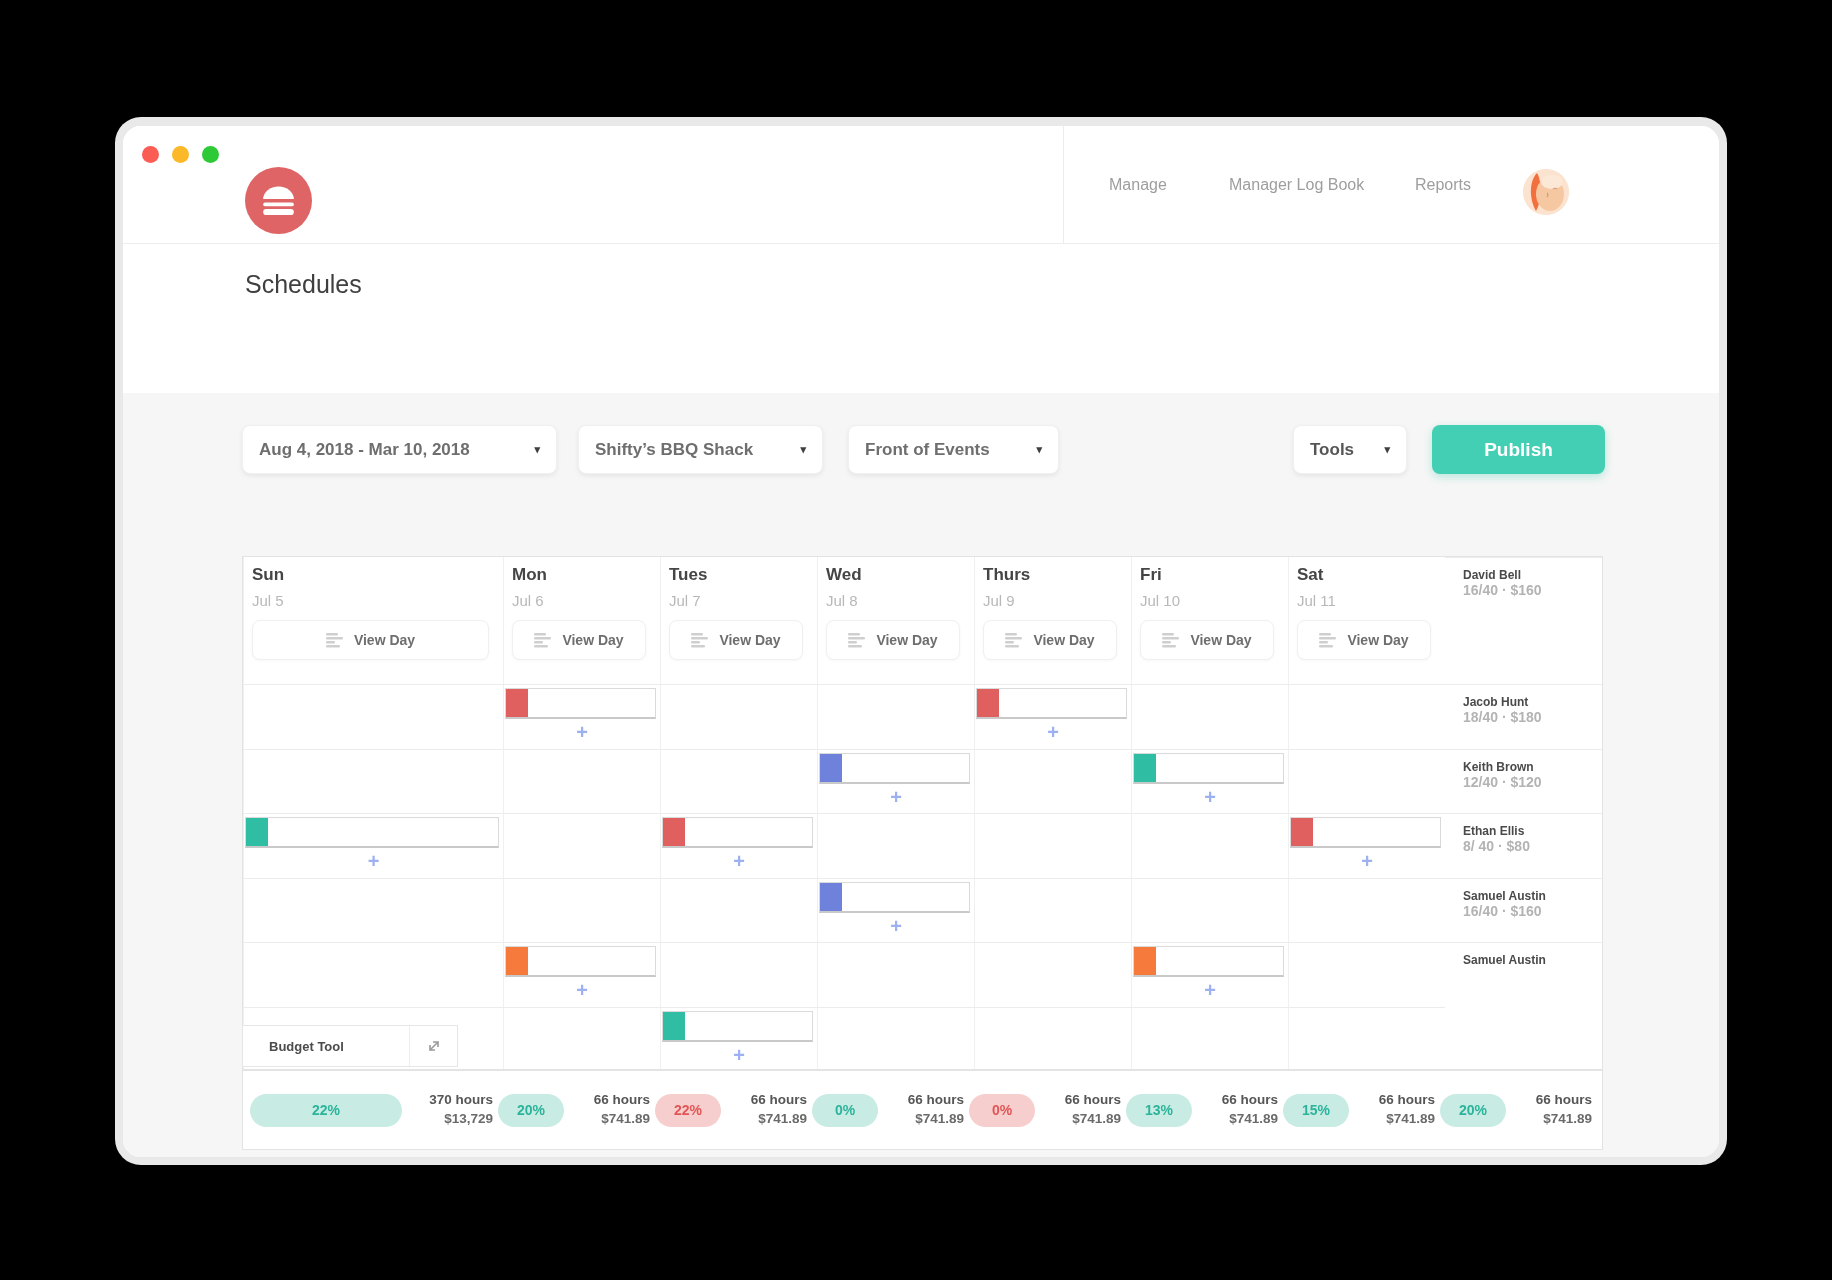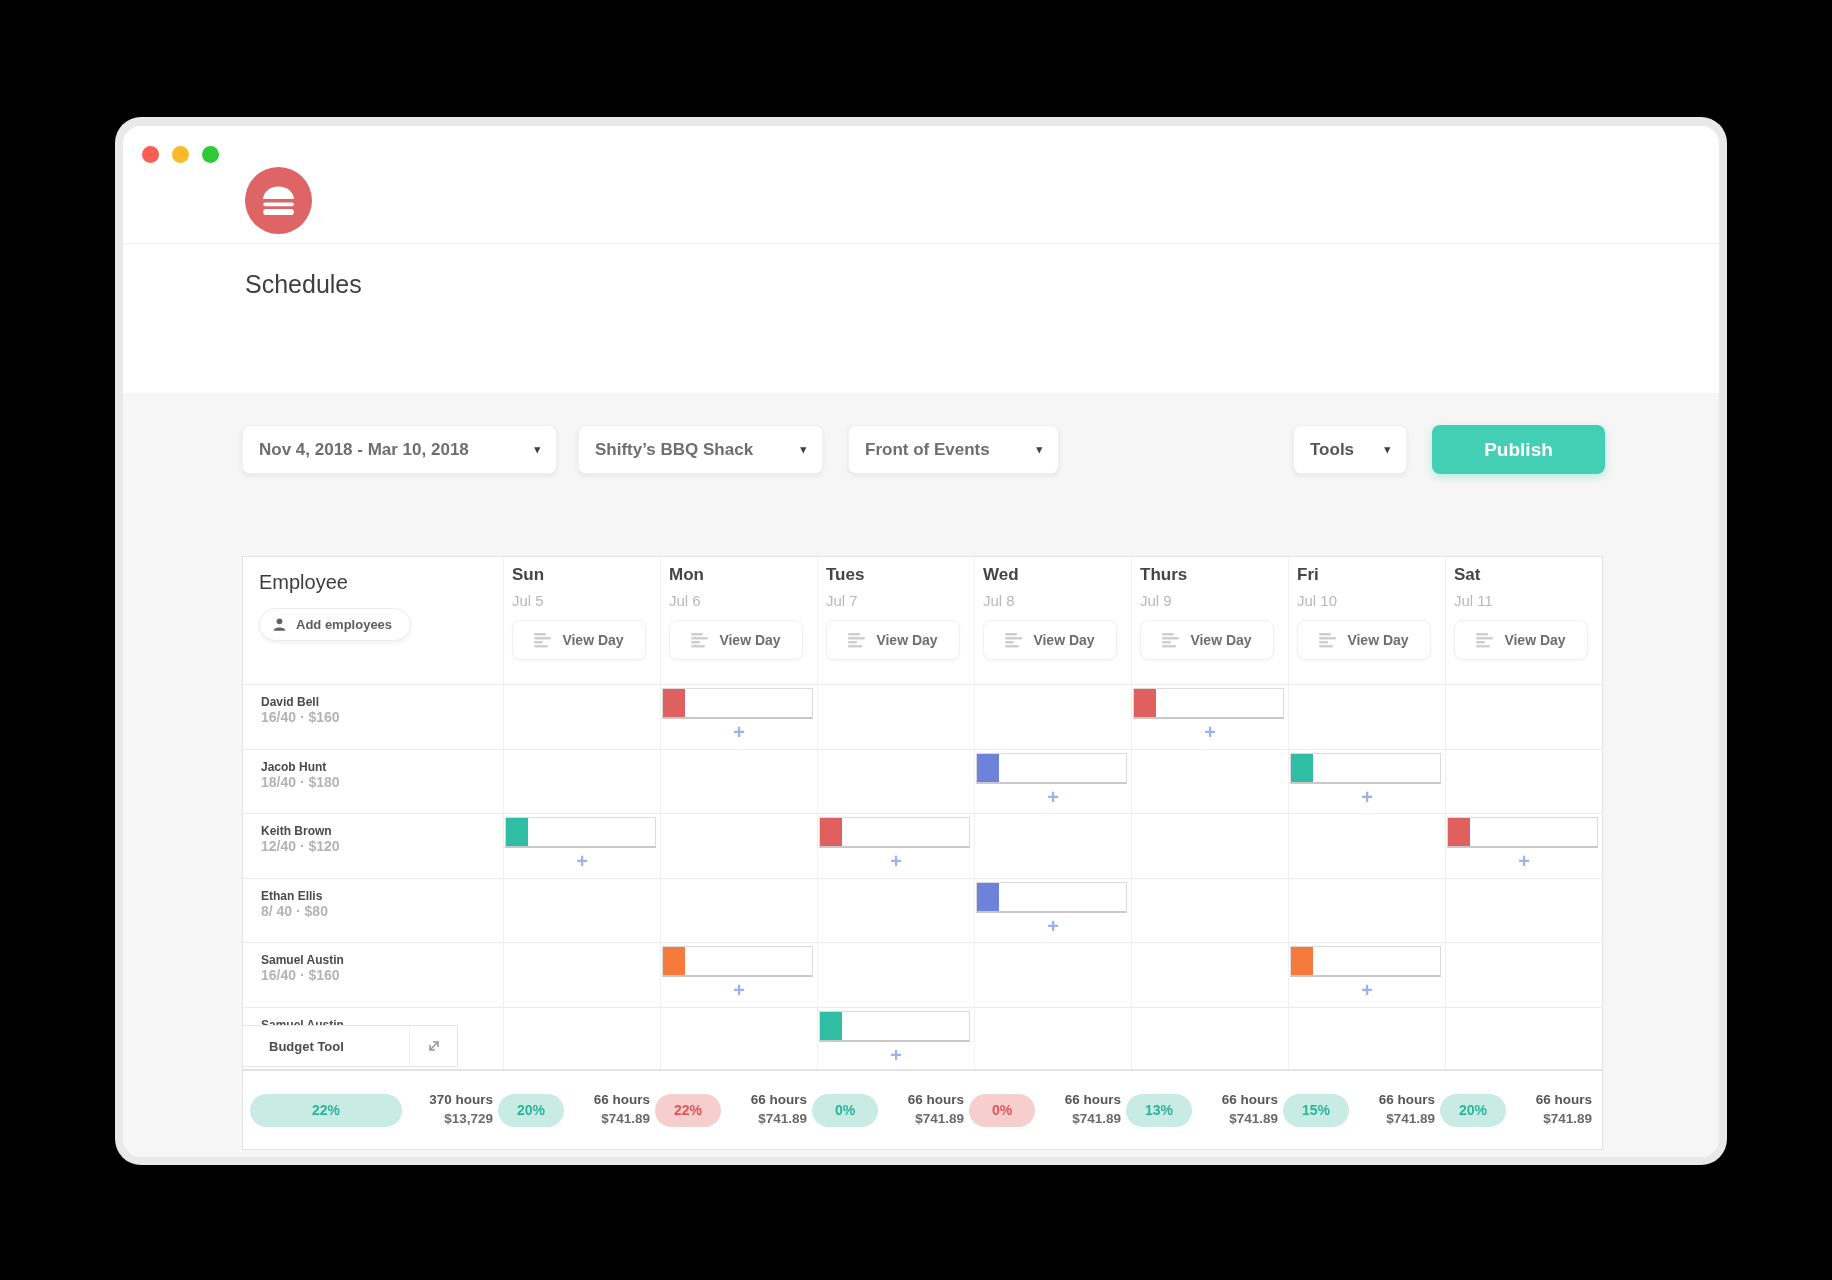--- a/index.html
+++ b/index.html
@@ -114,60 +114,65 @@
           <span class="light" style="background: rgb(251, 93, 85);"></span>
           <span class="light" style="background: rgb(251, 184, 41);"></span>
           <span class="light" style="background: rgb(46, 201, 55);"></span>
         </div>
         <svg class="logo" viewBox="0 0 48 48">
           <circle cx="24" cy="24" r="24" fill="#de6465"></circle>
           <path d="M13 23 a11 9 0 0 1 22 0 z" fill="#fff"></path>
           <rect x="13" y="25.5" width="22" height="2.6" rx="1.3" fill="#fff"></rect>
           <rect x="13" y="30" width="22" height="4.4" rx="2.2" fill="#fff"></rect>
         </svg>
+        <div class="topnav">
+          <span class="navitem nav-manage">Manage</span>
+          <span class="navitem nav-logbook">Manager Log Book</span>
+          <span class="navitem nav-reports">Reports</span>
+          <div class="avatar">
+            <svg viewBox="0 0 46 46" width="46" height="46">
+              <circle cx="23" cy="23" r="23" fill="#fbe3cf"></circle>
+              <path d="M14 4 C6 12 6 30 13 42 C19 32 19 12 14 4 Z" fill="#f2703e"></path>
+              <ellipse cx="27" cy="25" rx="14" ry="17" fill="#f6c8a2"></ellipse>
+              <ellipse cx="29" cy="13" rx="11" ry="7" fill="#fbe8d6"></ellipse>
+              <path d="M24 24 q2 2 0 4" stroke="#d99b74" stroke-width="1.2" fill="none"></path>
+              <path d="M30 20 q2 -1.5 4 0" stroke="#d99b74" stroke-width="1.2" fill="none"></path>
+            </svg>
+          </div>
+        </div>
       </div>
 
       <div class="titlebar">
         <div class="page-title">Schedules</div>
       </div>
 
       <div class="content">
 
         <div class="btn btn-date">
-          <span>Nov 4, 2018 - Mar 10, 2018</span>
+          <span>Aug 4, 2018 - Mar 10, 2018</span>
           <span class="caret">▾</span>
         </div>
         <div class="btn btn-loc">
           <span>Shifty’s BBQ Shack</span>
           <span class="caret">▾</span>
         </div>
         <div class="btn btn-dept">
           <span>Front of Events</span>
           <span class="caret">▾</span>
         </div>
         <div class="btn btn-tools">
           <span>Tools</span>
           <span class="caret">▾</span>
         </div>
         <div class="btn-publish">
           <span>Publish</span>
         </div>
 
         <div class="table">
 
-          <div class="hcell first">
-            <div class="emp-header">Employee</div>
-            <div class="add-emp">
-              <svg width="15" height="15" viewBox="0 0 16 16">
-                <circle cx="8" cy="4.6" r="3.1" fill="#636363"></circle>
-                <path d="M1.8 14.6 c0 -4.6 12.4 -4.6 12.4 0 z" fill="#636363"></path>
-              </svg>
-              <span>Add employees</span>
-            </div>
-          </div>
 
           <div class="hcell">
             <div class="day-name">Sun</div>
             <div class="day-date">Jul 5</div>
             <div class="view-day">
               <svg width="18" height="15" viewBox="0 0 18 15">
                   <rect y="0" width="12" height="2.4" rx="1.2" fill="#cfcfcf"></rect>
                   <rect y="4" width="17" height="2.4" rx="1.2" fill="#cfcfcf"></rect>
                   <rect y="8" width="9" height="2.4" rx="1.2" fill="#cfcfcf"></rect>
                   <rect y="12" width="14" height="2.4" rx="1.2" fill="#cfcfcf"></rect>

